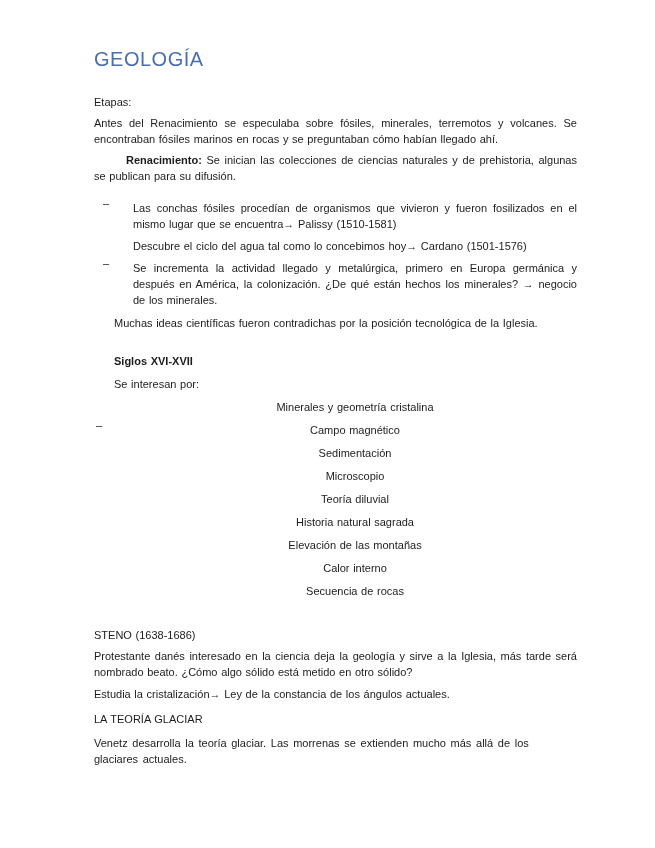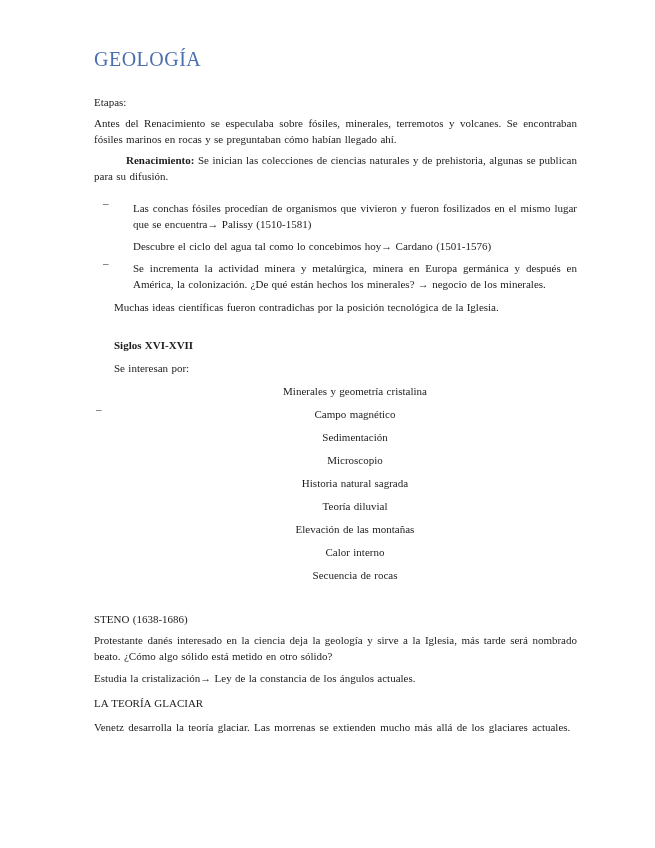--- a/index.html
+++ b/index.html
@@ -9,21 +9,21 @@
     background: #ffffff;
   }
   .page {
     position: relative;
     width: 619px;
     height: 848px;
     margin: 0 auto;
     background: #ffffff;
     box-sizing: border-box;
     padding: 46px 60px 16px 76px;
-    font-family: Liberation Serif, serif;
+    font-family: Liberation Sans, sans-serif;
     color: #1c1c1c;
     overflow: hidden;
   }
   .title {
     font-size: 20px;
     line-height: 26px;
     font-weight: normal;
     letter-spacing: 0.5px;
     margin: 0;
   }
@@ -83,21 +83,21 @@
     <span class="dash">–</span>
     <p class="just" style="margin-top:16px;">Las conchas fósiles procedían de organismos que vivieron y fueron fosilizados en el mismo lugar que se encuentra→ Palissy (1510-1581)</p>
   </div>
 
   <div class="hang mt-b1b">
     <p style="margin-top:0;">Descubre el ciclo del agua tal como lo concebimos hoy→ Cardano (1501-1576)</p>
   </div>
 
   <div class="hang mt-b2">
     <span class="dash">–</span>
-    <p class="just" style="margin-top:0;">Se incrementa la actividad minera y metalúrgica, minera en Europa germánica y después en América, la colonización. ¿De qué están hechos los minerales?  → negocio de los minerales.</p>
+    <p class="just" style="margin-top:0;">Se incrementa la actividad llegado y metalúrgica, primero en Europa germánica y después en América, la colonización. ¿De qué están hechos los minerales?  → negocio de los minerales.</p>
   </div>
 
   <p class="indent1 mt-muchas">Muchas ideas científicas fueron contradichas por la posición tecnológica de la Iglesia.</p>
 
   <p class="indent1 b mt-siglos">Siglos XVI-XVII</p>
 
   <p class="indent1 mt-interes">Se interesan por:</p>
 
   <div class="hang mt-item">
     <p style="margin-top:0;">Minerales y geometría cristalina</p>
@@ -110,25 +110,25 @@
 
   <div class="hang mt-item">
     <p style="margin-top:0;">Sedimentación</p>
   </div>
 
   <div class="hang mt-item">
     <p style="margin-top:0;">Microscopio</p>
   </div>
 
   <div class="hang mt-item">
-    <p style="margin-top:0;">Historia natural sagrada</p>
+    <p style="margin-top:0;">Teoría diluvial</p>
   </div>
 
   <div class="hang mt-item">
-    <p style="margin-top:0;">Teoría diluvial</p>
+    <p style="margin-top:0;">Historia natural sagrada</p>
   </div>
 
   <div class="hang mt-item">
     <p style="margin-top:0;">Elevación de las montañas</p>
   </div>
 
   <div class="hang mt-item">
     <p style="margin-top:0;">Calor interno</p>
   </div>
 

